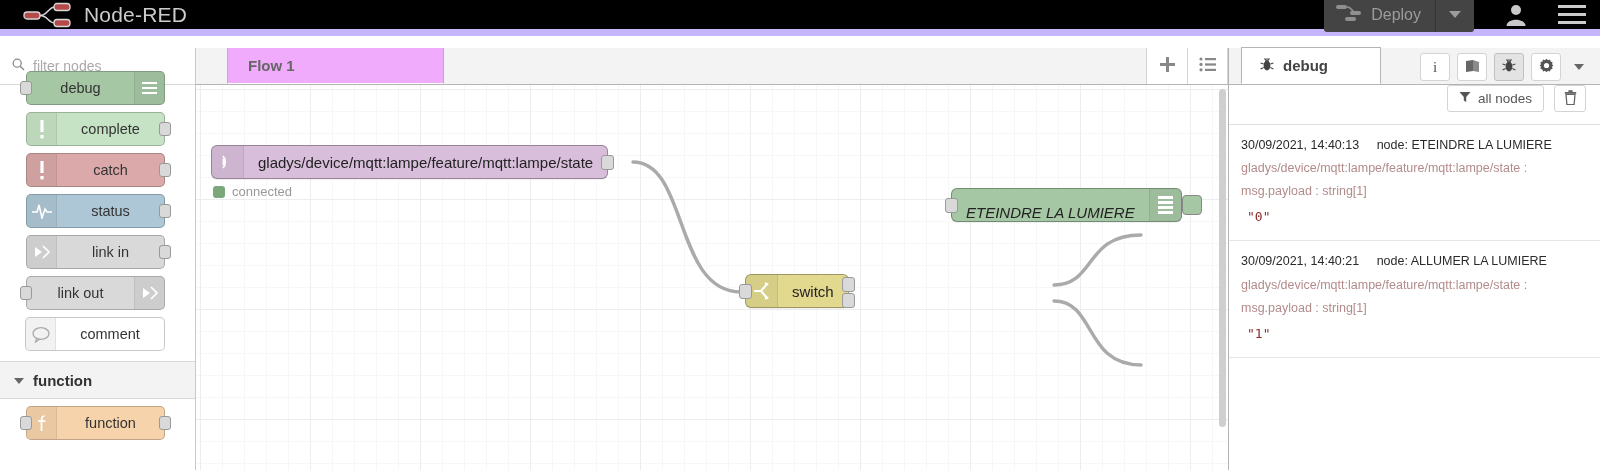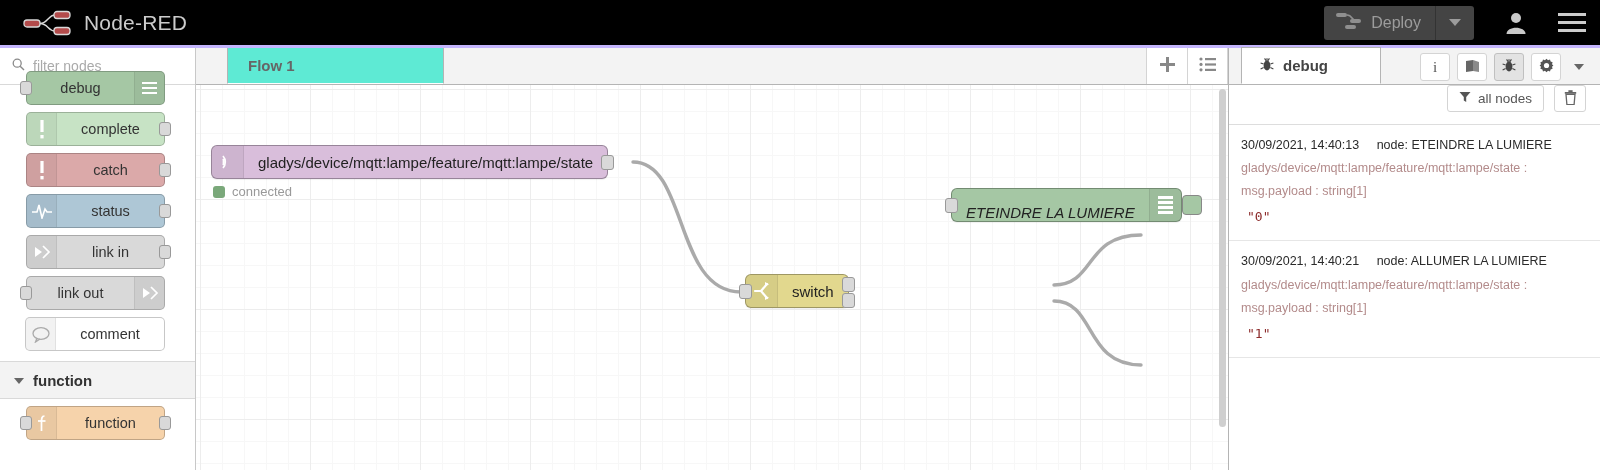--- a/index.html
+++ b/index.html
@@ -8,22 +8,22 @@
     font-family: "Liberation Sans", sans-serif;
     font-size: 14px;
     color: #333;
     background:#fff;
   }
 
   
   #app { width:1600px; height:470px; position:relative; }
 
   .header {
-    position:absolute; top:0; left:0; width:1600px; height:48px;
-    background:#000; border-bottom:3px solid #c4b5fd;
+    position:absolute; top:0; left:0; width:1600px; height:36px;
+    background:#000; border-bottom:7px solid #c4b5fd;
     display:flex; 
   }
   .brand { display:flex; align-items:center; gap:10px; padding-left:22px; }
   .brand-logo { width:52px; height:26px; }
   .brand-title {
     color:#ccc; font-size:21px; font-weight:400; letter-spacing:.2px;
   }
   .header-right {
     margin-left:auto; display:flex; align-items:center; height:100%;
   }
@@ -126,21 +126,21 @@
 
   
   .workspace {
     flex:1 1 auto; position:relative; background:#fff; overflow:hidden;
   }
   .tabbar {
     height:37px; background:#f3f3f3; border-bottom:1px solid #b4b4b4;
     display:flex; align-items:flex-end; position:relative; z-index:3;
   }
   .tab {
-    height:37px; min-width:217px; background:#5eead4;
+    height:37px; min-width:217px; background:#f0abfc;
     border:1px solid #b4b4b4; border-bottom:1px solid #fff;
     margin-left:31px; display:flex; align-items:center; padding-left:20px;
     font-size:15px; font-weight:bold; color:#666;
   }
   .tab-actions { margin-left:auto; display:flex; height:37px; }
   .tab-btn {
     width:41px; height:37px; background:#fff; border-left:1px solid #d4d4d4;
     display:flex; align-items:center; justify-content:center; color:#888;
   }
   .tab-btn:last-child { border-right:1px solid #d4d4d4; }

